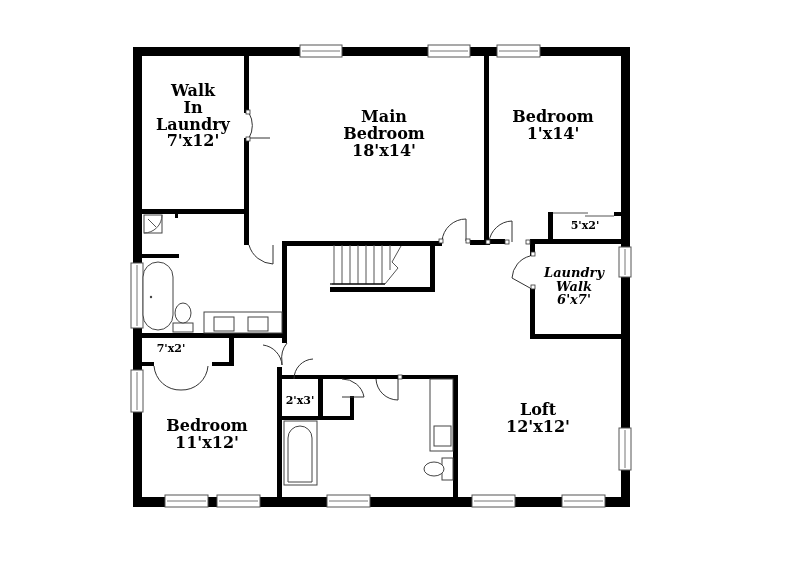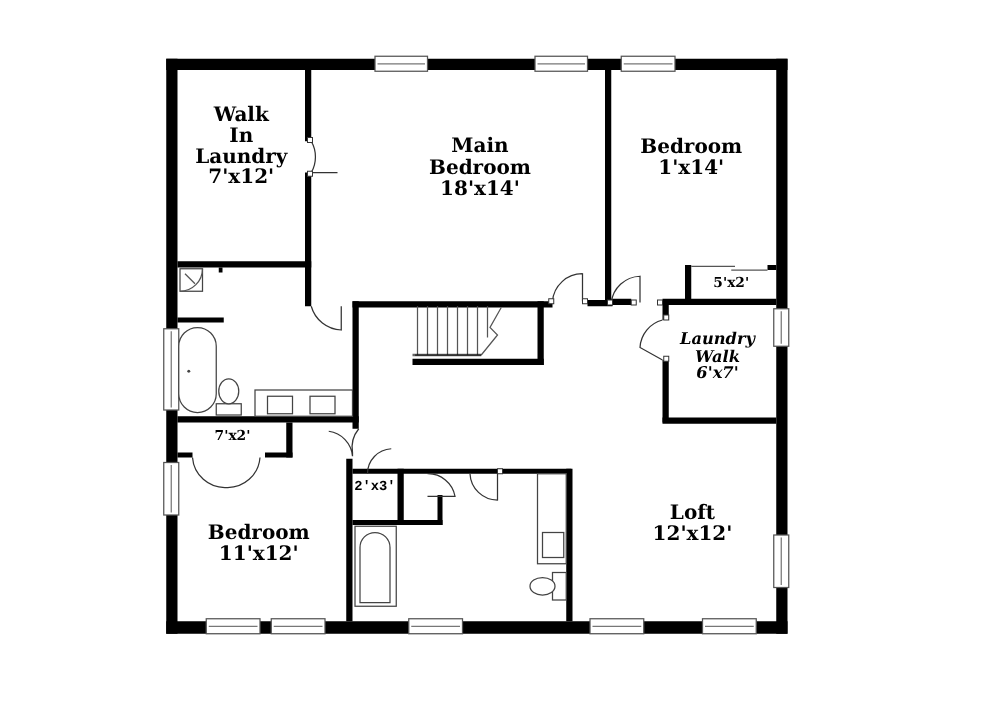--- a/index.html
+++ b/index.html
@@ -187,29 +187,29 @@
 <div class="label sm" style="left:585px; top:226px;">
   <div>5'x2'</div>
 </div>
 
 <div class="label md" style="left:574px; top:286px;">
   <div>Laundry</div>
   <div>Walk</div>
   <div>6'x7'</div>
 </div>
 
-<div class="label sm" style="left:186px; top:349px;">
+<div class="label sm" style="left:171px; top:349px;">
   <div>7'x2'</div>
 </div>
 
-<div class="label sm" style="left:300px; top:391px;font-family:Liberation Mono, monospace;">
+<div class="label sm" style="left:300px; top:401px;">
   <div>2'x3'</div>
 </div>
 
 <div class="label lg" style="left:207px; top:435px;">
   <div>Bedroom</div>
   <div>11'x12'</div>
 </div>
 
-<div class="label lg" style="left:538px; top:419px;margin-left:16px;">
+<div class="label lg" style="left:538px; top:419px;">
   <div>Loft</div>
   <div>12'x12'</div>
 </div>
 
 </body></html>

